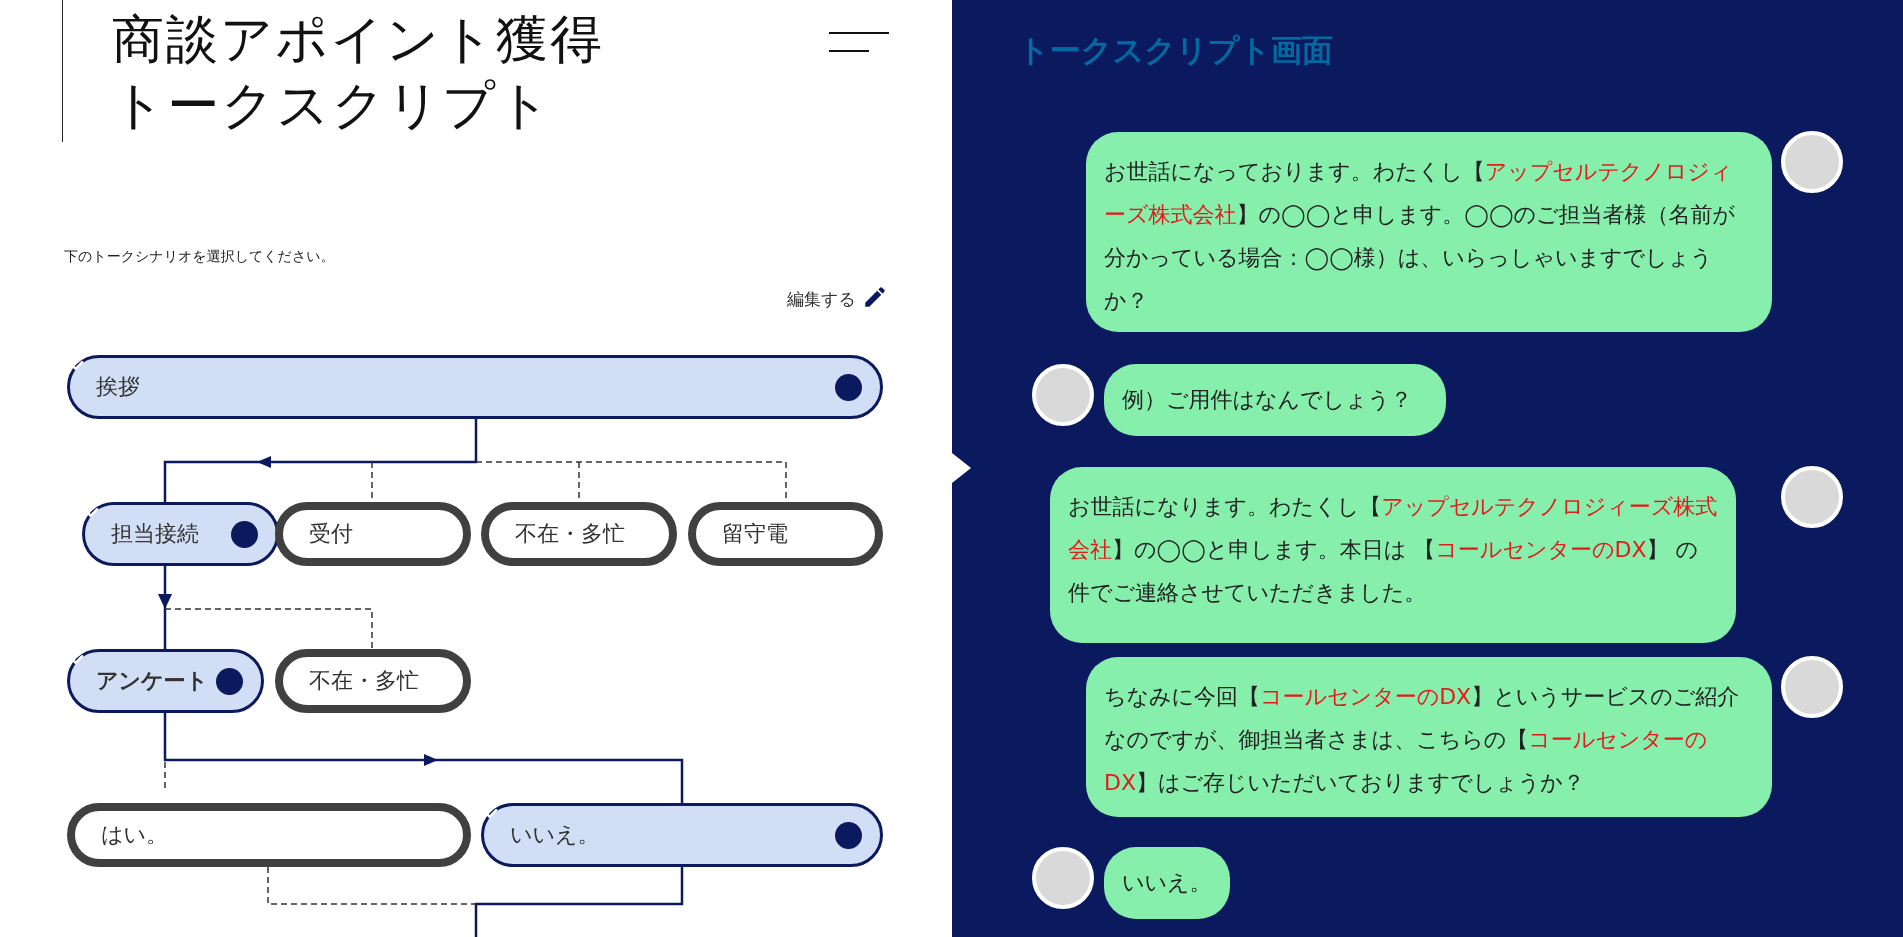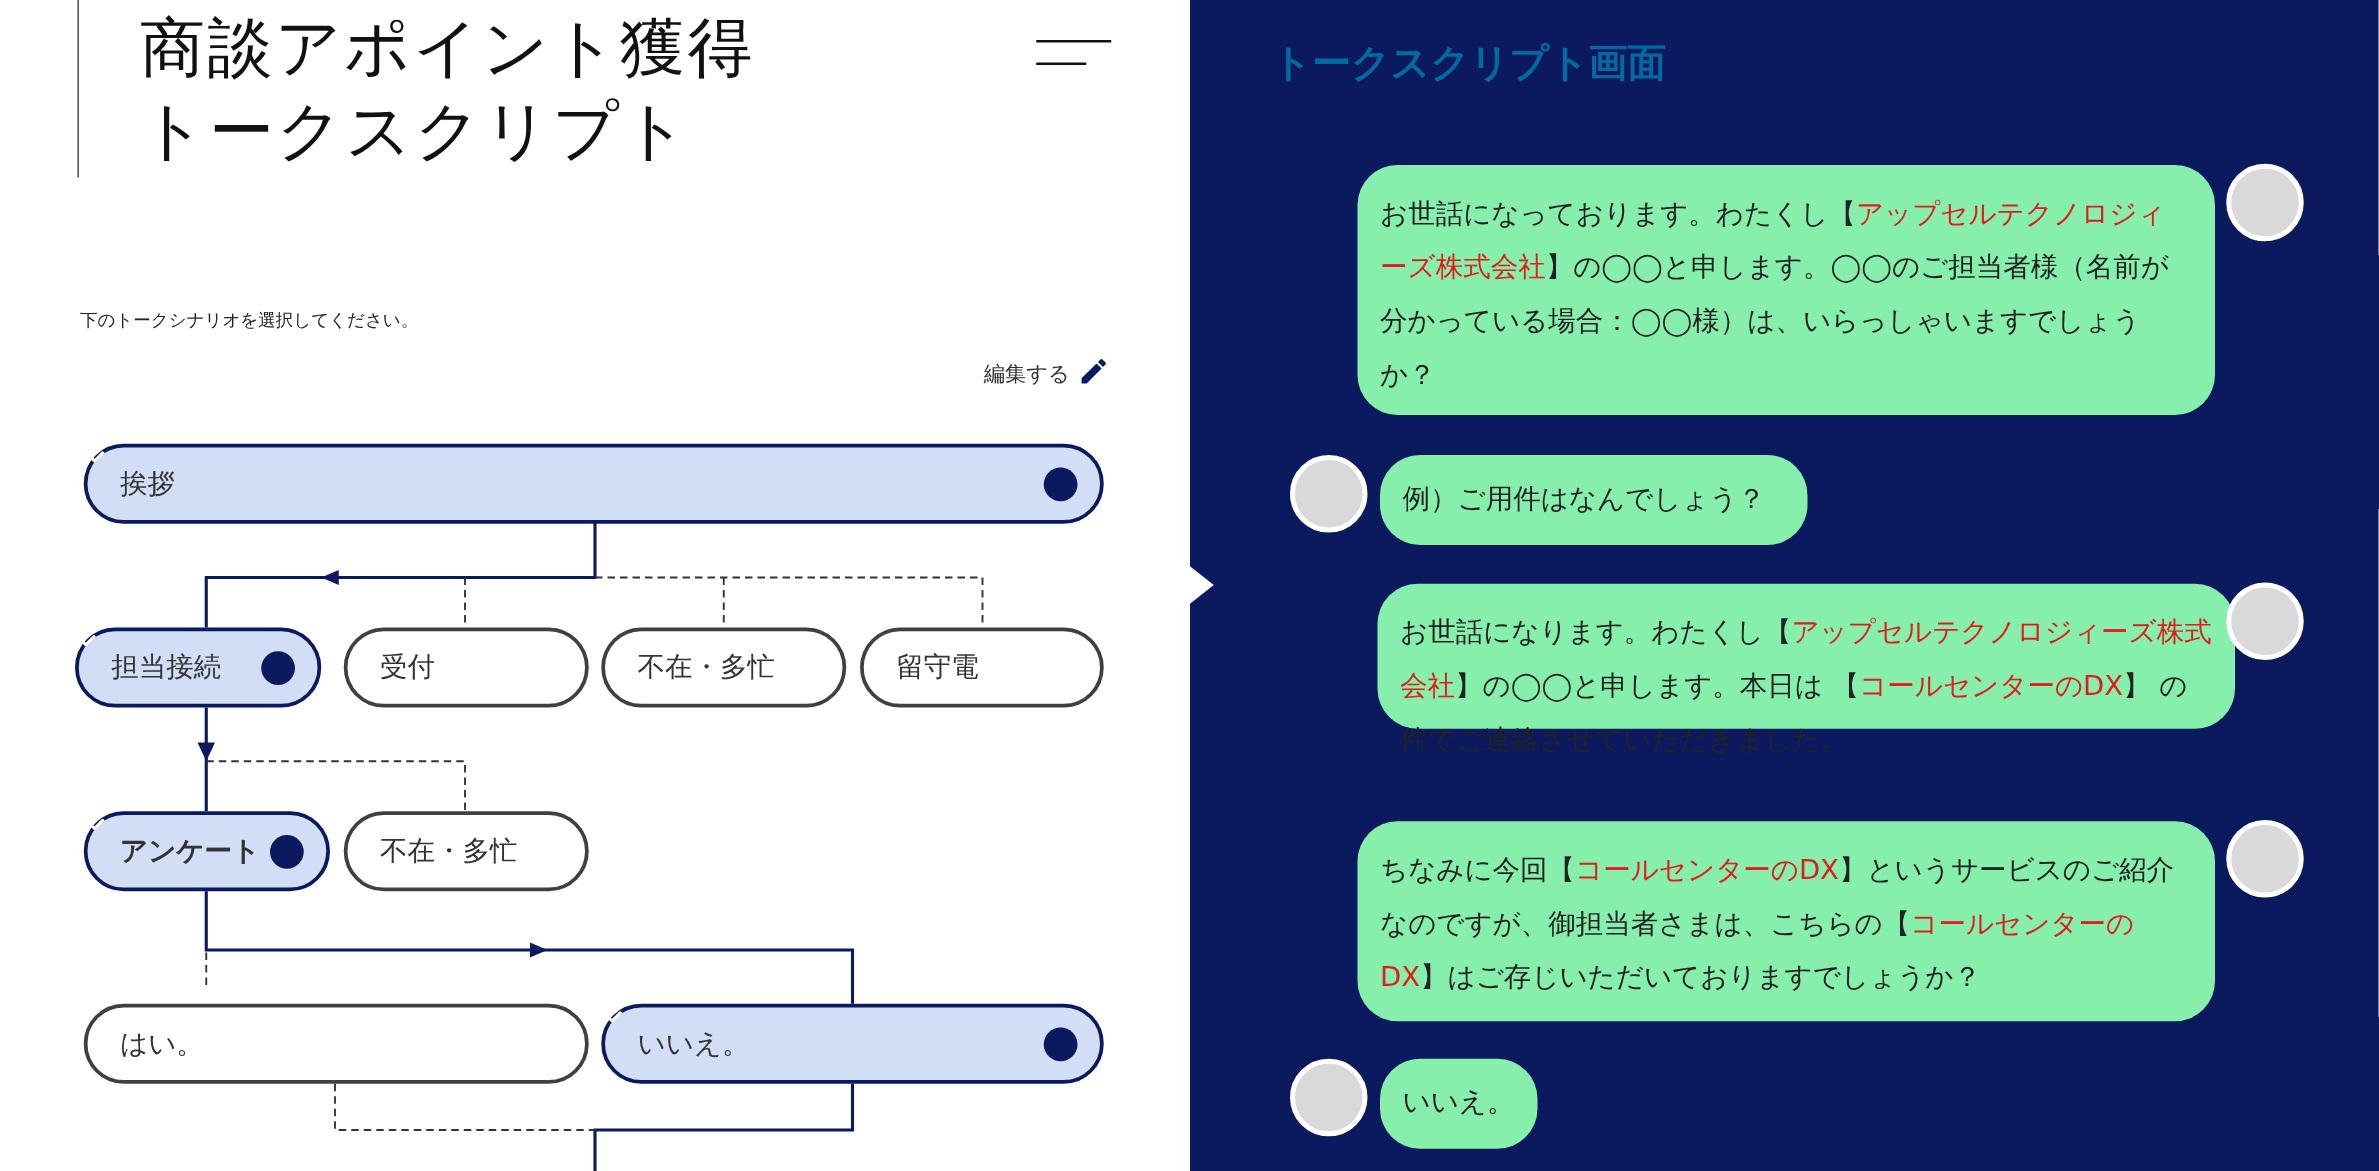--- a/index.html
+++ b/index.html
@@ -34,21 +34,21 @@
     
     .flow { position: absolute; left: 0; top: 0; width: 952px; height: 705px; pointer-events: none; }
     .flow svg { position: absolute; left: 0; top: 0; }
 
     .pill {
       position: absolute; height: 64px; border-radius: 32px;
       display: flex; align-items: center; padding-left: 26px; padding-right: 18px;
       font-size: 22px; color: #333; cursor: pointer; pointer-events: auto;
     }
     .pill.active { background: #d1def5; border: 3px solid #0b1a5e; }
-    .pill.inactive { background: #ffffff; border: 3px solid #404040; }
+    .pill.inactive { background: #ffffff; border: 8px solid #404040; }
     .pill .label { flex: 1; white-space: nowrap; }
     .pill .check {
       width: 27px; height: 27px; border-radius: 50%; background: #0b1a5e;
       display: flex; align-items: center; justify-content: center; flex: none;
     }
     .pill .check svg { width: 15px; height: 15px; }
 
     
     .right { position: absolute; left: 952px; top: 0; width: 951px; height: 937px; background: #0b1a5e; overflow: hidden; }
     .notch {
@@ -124,21 +124,21 @@
 
       <div class="pill active" style="left:67px; top:355px; width:816px;">
         <span class="label">挨拶</span>
         <span class="check">
             <svg viewBox="0 0 16 16">
               <path d="M3 8.5l3 3 7-7" stroke="#fff" stroke-width="2.6" fill="none" stroke-linecap="round" stroke-linejoin="round"></path>
             </svg>
           </span>
       </div>
 
-      <div class="pill active" style="left:60px; top:502px; width:197px;">
+      <div class="pill active" style="left:82px; top:502px; width:197px;">
         <span class="label">担当接続</span>
         <span class="check">
             <svg viewBox="0 0 16 16">
               <path d="M3 8.5l3 3 7-7" stroke="#fff" stroke-width="2.6" fill="none" stroke-linecap="round" stroke-linejoin="round"></path>
             </svg>
           </span>
       </div>
       <div class="pill inactive" style="left:275px; top:502px; width:196px;">
         <span class="label">受付</span>
       </div>
@@ -183,21 +183,21 @@
   <div class="bubble" style="left:1086px; top:132px; width:686px; height:200px;">
     <span>お世話になっております。わたくし【</span><span class="hl">アップセルテクノロジィーズ株式会社</span><span>】の◯◯と申します。◯◯のご担当者様（名前が分かっている場合：◯◯様）は、いらっしゃいますでしょうか？</span>
   </div>
   <div class="avatar" style="left:1781px; top:131px;"></div>
 
   <div class="avatar" style="left:1032px; top:364px;"></div>
   <div class="bubble" style="left:1104px; top:364px; width:342px; height:72px; padding-top:14px;">
     <span>例）ご用件はなんでしょう？</span>
   </div>
 
-  <div class="bubble" style="left:1102px; top:467px; width:686px; height:116px;">
+  <div class="bubble" style="left:1050px; top:467px; width:686px; height:176px;">
     <span>お世話になります。わたくし【</span><span class="hl">アップセルテクノロジィーズ株式会社</span><span>】の◯◯と申します。本日は 【</span><span class="hl">コールセンターのDX</span><span>】 の件でご連絡させていただきました。</span>
   </div>
   <div class="avatar" style="left:1781px; top:466px;"></div>
 
   <div class="bubble" style="left:1086px; top:657px; width:686px; height:160px;">
     <span>ちなみに今回【</span><span class="hl">コールセンターのDX</span><span>】というサービスのご紹介なのですが、御担当者さまは、こちらの【</span><span class="hl">コールセンターのDX</span><span>】はご存じいただいておりますでしょうか？</span>
   </div>
   <div class="avatar" style="left:1781px; top:656px;"></div>
 
   <div class="avatar" style="left:1032px; top:847px;"></div>

